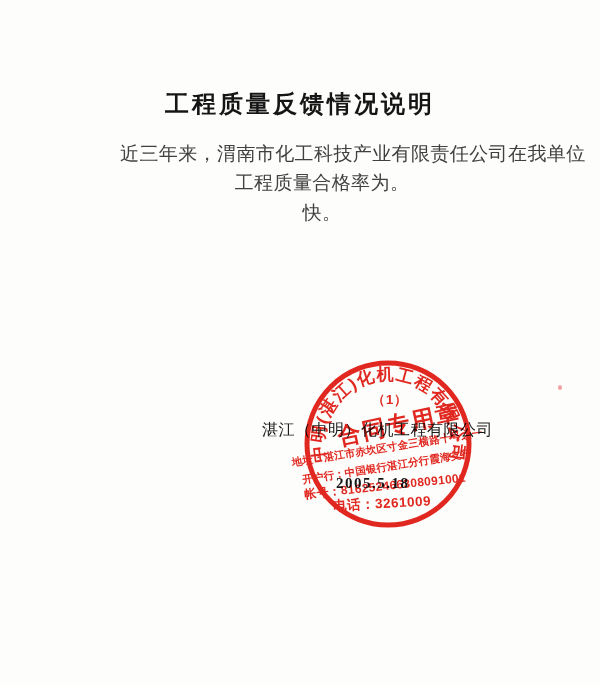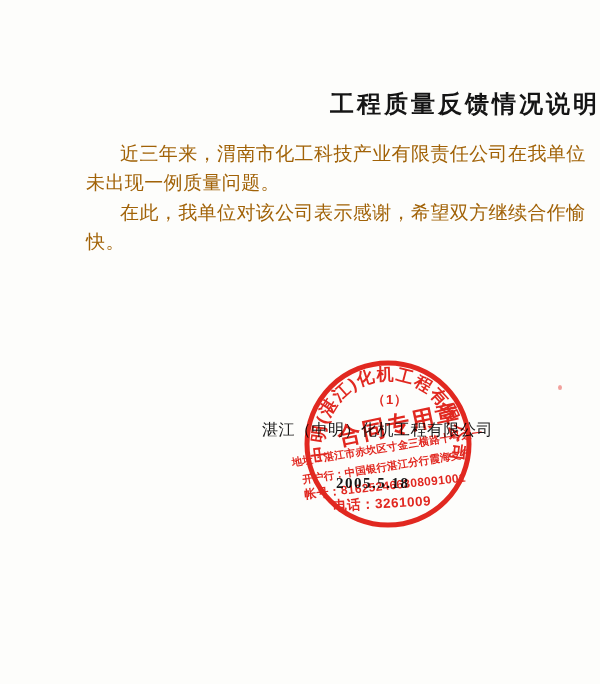--- a/index.html
+++ b/index.html
@@ -12,39 +12,40 @@
     overflow: hidden;
     font-family: "Liberation Serif", serif;
     color: #1c1c1c;
   }
   .title {
     position: absolute;
     top: 88px;
     left: 0;
     width: 100%;
     margin: 0;
-    text-align: right;
+    text-align: center;
     font-family: "Liberation Sans", sans-serif;
     font-size: 24px;
     font-weight: 700;
     letter-spacing: 3px;
     color: #151515;
   }
   .body-text {
     position: absolute;
     left: 86px;
     top: 139px;
     width: 472px;
   }
   .body-text .line {
     font-size: 19px;
     line-height: 29.4px;
     letter-spacing: 0.4px;
     white-space: nowrap;
-    color: #a16207;
+    color: #404040;
+    text-align: center;
   }
   .body-text .line.indent { text-indent: 34px; }
   .signature {
     position: absolute;
     left: 262px;
     top: 420px;
     font-size: 16px;
     letter-spacing: 0.5px;
     color: #1a1a1a;
     white-space: nowrap;
@@ -91,22 +92,21 @@
 </style>
 </head>
 <body>
 
 <div class="page">
 
   <h1 class="title">工程质量反馈情况说明</h1>
 
   <div class="body-text">
     <div class="line indent">近三年来，渭南市化工科技产业有限责任公司在我单位</div>
-    <div class="line">未出现一例质量问题。</div>
-    <div class="line indent">在此，我单位对该公司表示感谢，希望双方继续合作愉</div>
+    <div class="line">工程质量合格率为。</div>
     <div class="line">快。</div>
   </div>
 
   <div class="signature">湛江（中明）化机工程有限公司</div>
   <div class="sign-date">2005.5.18</div>
 
   <svg class="seal" width="200" height="184" viewBox="0 0 200 184" xmlns="http://www.w3.org/2000/svg">
     <circle cx="100" cy="92" r="81" fill="none" stroke="#e1170f" stroke-width="5"></circle>
     <path id="sealArc" d="M 39.9 113.9 A 64 64 0 1 1 160.1 113.9" fill="none"></path>
     <text class="arc-text" text-anchor="middle">

